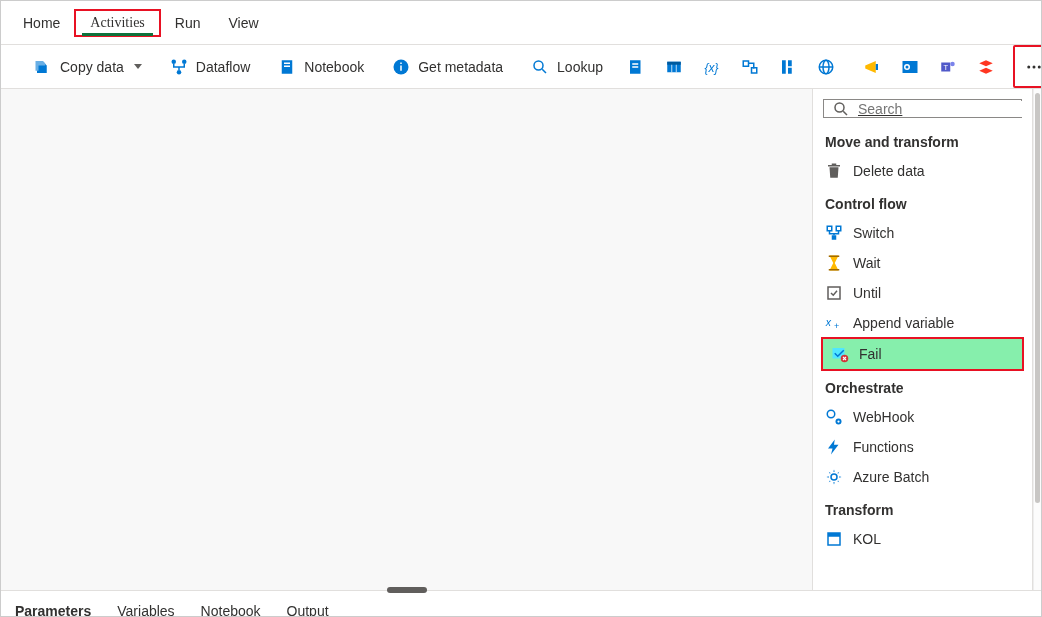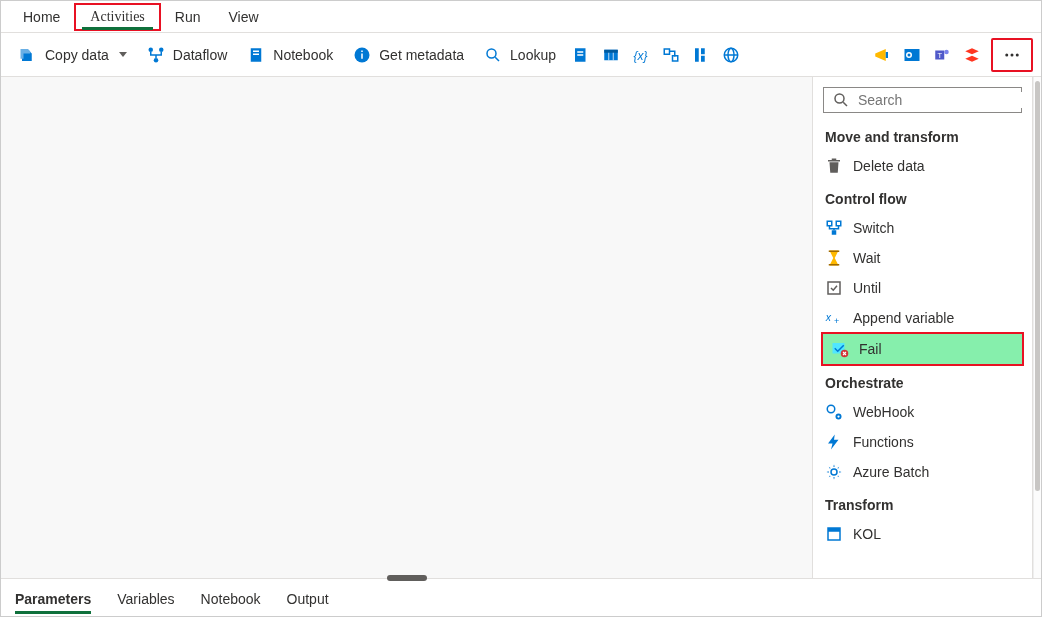--- a/index.html
+++ b/index.html
@@ -1,42 +1,42 @@
 <!DOCTYPE html>
 <html><head>
 <meta charset="utf-8">
 <style>
 * { box-sizing: border-box; margin: 0; padding: 0; }
 body { font-family: "Segoe UI", Tahoma, sans-serif; font-size: 14px; color: #323130; width: 1042px; height: 617px; overflow: hidden; background: #fff; border: 1px solid #ccc; }
 
 
-.menubar { display: flex; align-items: center; height: 32px; border-bottom: 1px solid #e1dfdd; padding: 0 8px; }
+.menubar { display: flex; align-items: center; height: 44px; border-bottom: 1px solid #e1dfdd; padding: 0 8px; }
 .menu-item { padding: 4px 14px; cursor: pointer; font-size: 14px; }
 .menu-item.active { position: relative; }
 .menu-item.active::after { content: ""; position: absolute; left: 6px; right: 6px; bottom: -1px; height: 3px; background: #0f703b; }
 .highlight-red { border: 2px solid #e81123; font-family: Liberation Serif, serif; }
 
 
-.toolbar { display: flex; align-items: center; height: 44px; border-bottom: 1px solid #e1dfdd; padding: 0 8px; gap: 0; }
+.toolbar { display: flex; height: 44px; border-bottom: 1px solid #e1dfdd; padding: 0 23px; gap: 8px; }
 .tool-btn { display: inline-flex; align-items: center; gap: 8px; padding: 4px 10px; cursor: pointer; font-size: 14px; border-radius: 2px; white-space: nowrap; }
 .tool-icon { width: 18px; height: 18px; display: inline-flex; align-items: center; justify-content: center; flex-shrink: 0; }
 .tool-icon svg { width: 100%; height: 100%; }
 .icon-only { padding: 4px 6px; }
 .toolbar-spacer { flex: 1; }
 .more-btn { border: 2px solid #e81123; padding: 6px 10px; margin-left: 4px; }
 
 
 .main { display: flex; height: calc(617px - 32px - 44px - 40px); position: relative; }
 .canvas { flex: 1; background: #f8f8f8; border-right: 1px solid #e1dfdd; position: relative; }
 .sidepanel { width: 220px; display: flex; flex-direction: column; border-right: 1px solid #e1dfdd; overflow-y: auto; position: relative; }
 .scrollbar-strip { width: 8px; background: #fcfcfc; border-left: 1px solid #eee; position: relative; }
 .scrollbar-thumb { position: absolute; left: 1px; right: 1px; top: 4px; height: 410px; background: #c8c6c4; border-radius: 4px; }
 
 .search-wrap { padding: 10px 10px 6px; }
-.search-box { display: flex; align-items: center; border: 1px solid #8a8886; height: 26px; padding: 0 8px; gap: 8px; }
+.search-box { display: flex; align-items: center; border: 1px solid #8a8886; height: 19px; padding: 0 8px; gap: 8px; text-decoration: underline; }
 .search-box input { border: none; outline: none; flex: 1; font-size: 14px; font-family: inherit; }
 
 .panel-body { flex: 1; padding: 0 4px 10px; }
 .group-title { font-weight: 600; padding: 10px 8px 6px; font-size: 14px; }
 .activity-item { display: flex; align-items: center; gap: 10px; padding: 6px 8px; cursor: pointer; font-size: 14px; }
 .activity-item.highlighted { border: 2px solid #e81123; background: #86efac; margin: -1px 4px; }
 .act-icon { width: 18px; height: 18px; display: inline-flex; align-items: center; justify-content: center; flex-shrink: 0; }
 .act-icon svg { width: 100%; height: 100%; }
 
 

